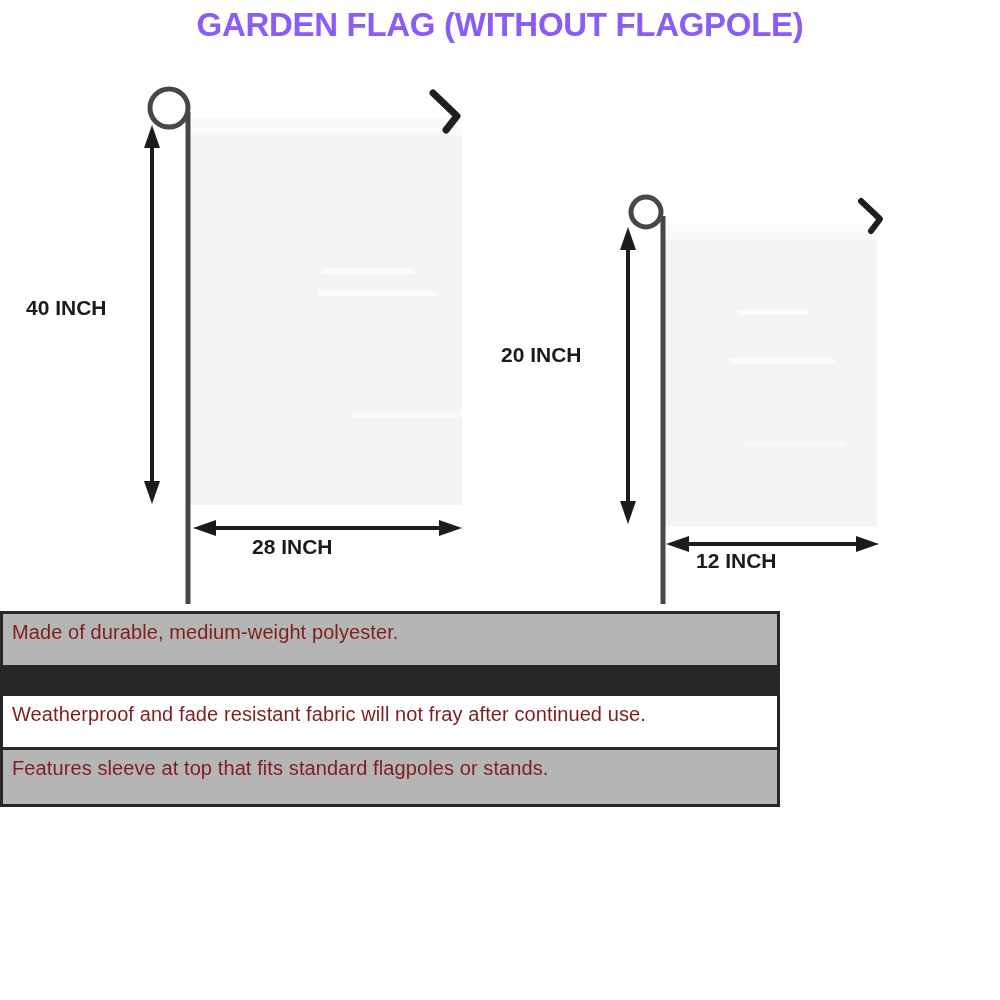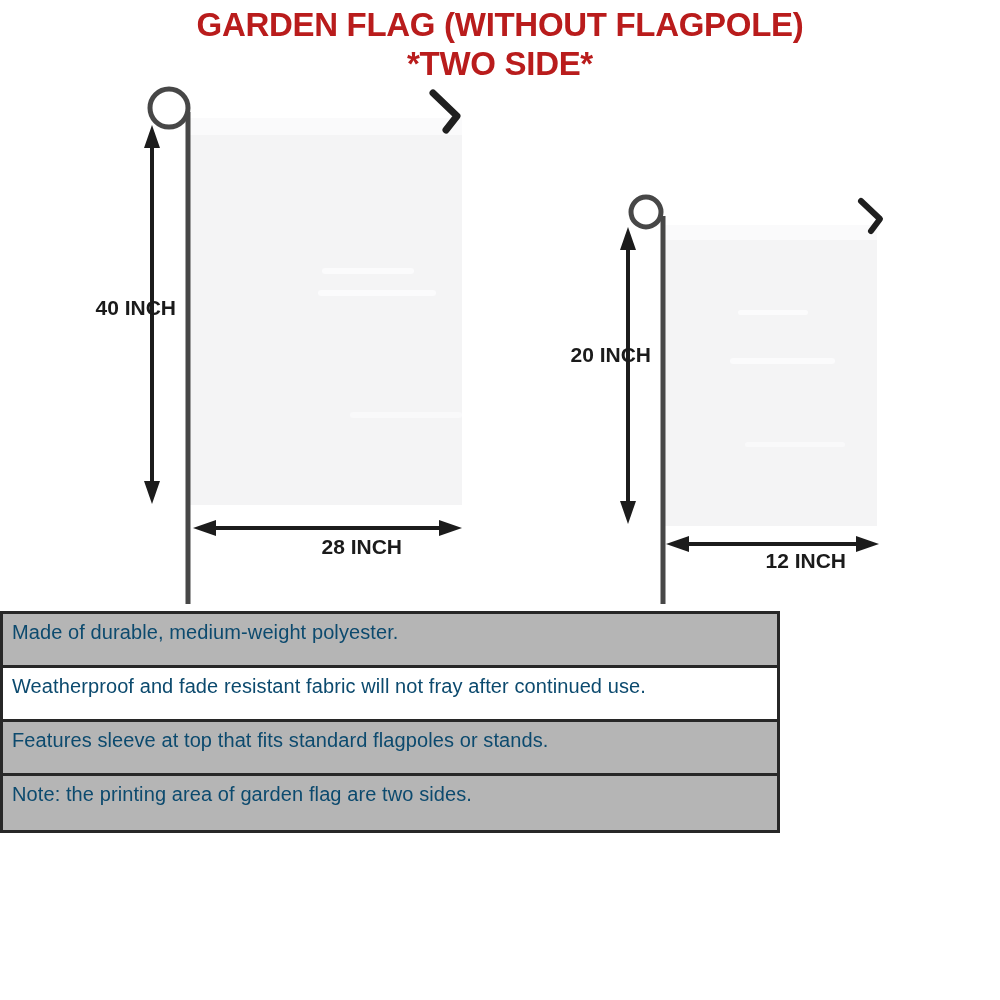--- a/index.html
+++ b/index.html
@@ -3,46 +3,46 @@
 <meta charset="utf-8">
 <style>
   html, body { margin:0; padding:0; background:#ffffff; }
   .canvas {
     position:relative; width:1000px; height:1000px; background:#ffffff;
     font-family:"Liberation Sans", sans-serif; overflow:hidden;
   }
   .diagram { position:absolute; left:0; top:0; }
   .title-block {
     position:absolute; top:5px; left:0; width:1000px;
-    text-align:center; color:#b91c1c; font-weight:800;
+    text-align:center; color:#8b5cf6; font-weight:800;
     font-size:33px; line-height:39px; letter-spacing:-0.3px;
   }
   .dim-label {
-    position:absolute; width:150px; text-align:right;
+    position:absolute; width:150px; text-align:left;
     font-weight:700; font-size:21px; color:#1b1b1b; letter-spacing:0px;
     white-space:nowrap;
   }
   #dim-large-h { left:26px;  top:296px; }
   #dim-large-w { left:252px; top:535px; }
   #dim-small-h { left:501px; top:343px; }
   #dim-small-w { left:696px; top:549px; }
   .feature-panel {
     position:absolute; left:0; top:611px; width:774px;
     border:3px solid #272727; background:#272727;
   }
   .feature-row {
     box-sizing:border-box; height:54px; overflow:hidden;
     border-bottom:3px solid #272727;
   }
   .feature-row:last-child { border-bottom:none; }
   .feature-row.gray  { background:#b5b5b5; }
-  .feature-row.white { background:#ffffff; }
+  .feature-row.white { background:#ffffff;margin-top:28px; }
   .feature-row .feature-text {
     display:block; padding:7px 10px 0 9px;
-    font-size:20px; color:#0c4a6e; letter-spacing:0.1px;
+    font-size:20px; color:#7f1d1d; letter-spacing:0.1px;
   }
 </style>
 </head>
 <body>
 
 <div class="canvas">
 
   <svg class="diagram" width="1000" height="1000" viewBox="0 0 1000 1000">
 
     <g>
@@ -87,36 +87,32 @@
 
     <g>
       <line x1="684" y1="544" x2="861" y2="544" stroke="#1c1c1c" stroke-width="4"></line>
       <polygon points="666,544 689,536 689,552" fill="#1c1c1c"></polygon>
       <polygon points="879,544 856,536 856,552" fill="#1c1c1c"></polygon>
     </g>
   </svg>
 
   <div class="title-block">
     <div>GARDEN FLAG (WITHOUT FLAGPOLE)</div>
-    <div>*TWO SIDE*</div>
   </div>
 
   <div class="dim-label" id="dim-large-h">40 INCH</div>
   <div class="dim-label" id="dim-large-w">28 INCH</div>
   <div class="dim-label" id="dim-small-h">20 INCH</div>
   <div class="dim-label" id="dim-small-w">12 INCH</div>
 
   <div class="feature-panel">
     <div class="feature-row gray">
       <span class="feature-text">Made of durable, medium-weight polyester.</span>
     </div>
     <div class="feature-row white">
       <span class="feature-text">Weatherproof and fade resistant fabric will not fray after continued use.</span>
     </div>
     <div class="feature-row gray">
       <span class="feature-text">Features sleeve at top that fits standard flagpoles or stands.</span>
     </div>
-    <div class="feature-row gray">
-      <span class="feature-text">Note: the printing area of garden flag are two sides.</span>
-    </div>
   </div>
 
 </div>
 
 </body></html>

